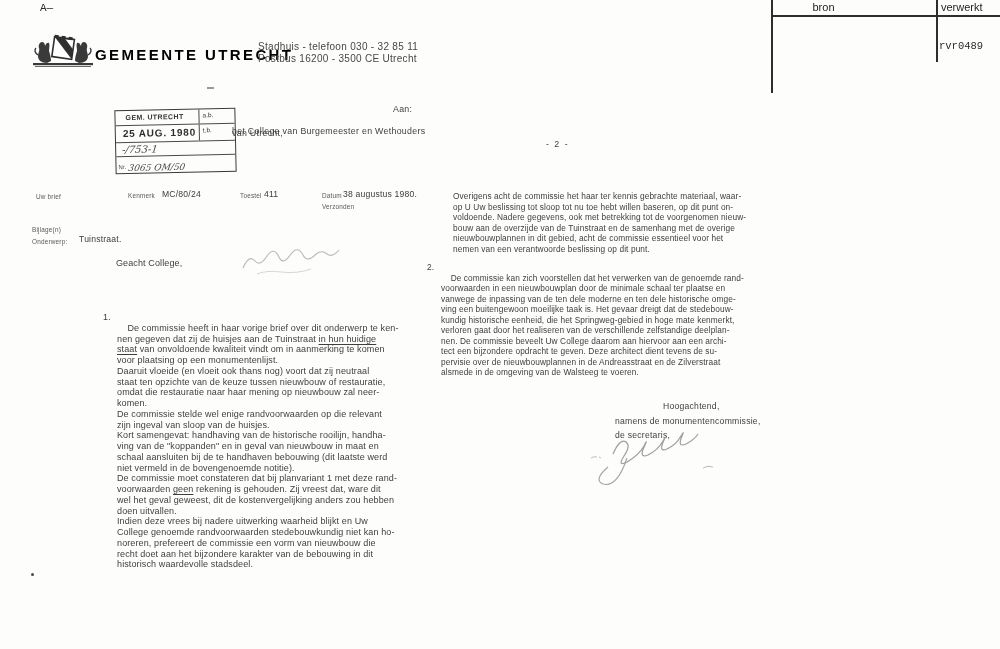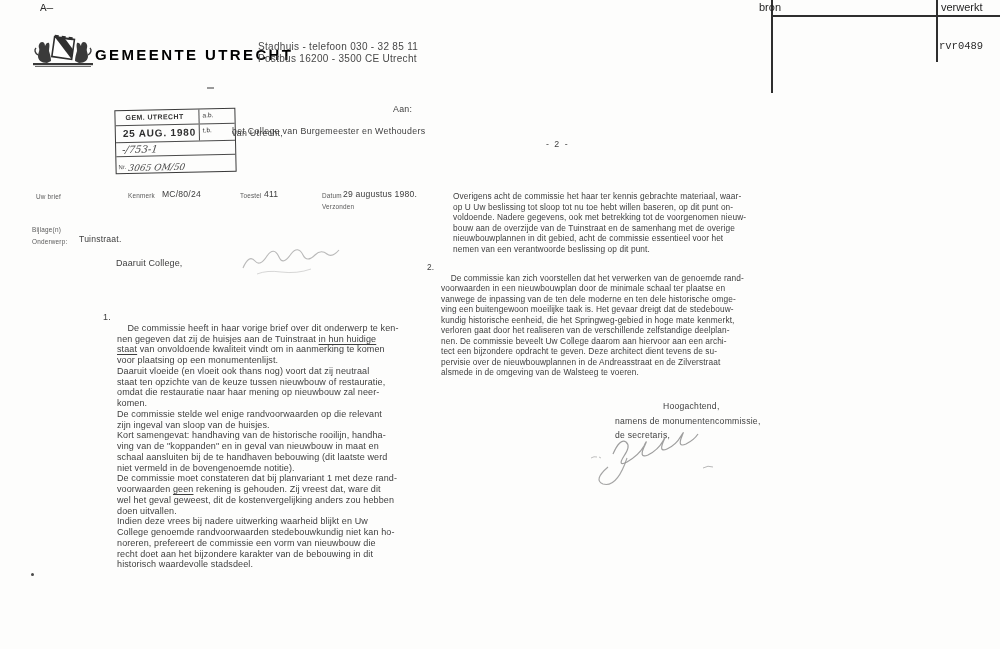--- a/index.html
+++ b/index.html
@@ -18,21 +18,21 @@
   .corner-mark { left:40px; top:2px; font-size:11px; }
 
   
   .logo { left:31px; top:33px; }
   .orgname { left:95px; top:46px; font-size:15px; font-weight:600; letter-spacing:2.4px; color:#000000; }
   .lh-addr { left:258px; top:41px; font-size:10px; line-height:11.5px; letter-spacing:0.3px; color:#474747; }
 
   
   .rt-line { background:#2e2e2e; }
   .rt-h { font-size:11px; color:#1f1f1f; }
-  .rt-col1h { left:759px; top:1px; width:165px; text-align:left; }
+  .rt-col1h { left:741px; top:1px; width:165px; text-align:center; }
   .rt-col2h { left:941px; top:1px; }
   .rt-v1 { left:773px; top:22px; font-size:10.5px; line-height:15.5px; }
   .rt-v2 { left:939px; top:40px; font-size:10.5px; }
 
   
   .stamp {
     left:115px; top:109px; width:121px; height:64px;
     border:1.5px solid #3a3a3a; transform:rotate(-1.2deg);
     color:#333; box-sizing:border-box;
   }
@@ -125,34 +125,34 @@
   <div class="abs aan">Aan:</div>
   <div class="abs addr1">het College van Burgemeester en Wethouders</div>
   <div class="abs addr2">van Utrecht,</div>
 
   <div class="abs lbl" style="left:36px;top:193px;">Uw brief</div>
   <div class="abs lbl" style="left:128px;top:192px;">Kenmerk</div>
   <div class="abs val" style="left:154px;top:189px;padding-left:8px;">MC/80/24</div>
   <div class="abs lbl" style="left:240px;top:192px;">Toestel</div>
   <div class="abs val" style="left:264px;top:189px;">411</div>
   <div class="abs lbl" style="left:322px;top:192px;">Datum</div>
-  <div class="abs val" style="left:343px;top:189px;">29 augustus 1980.</div>
+  <div class="abs val" style="left:343px;top:189px;">38 augustus 1980.</div>
   <div class="abs lbl" style="left:322px;top:203px;">Verzonden</div>
   <div class="abs lbl" style="left:32px;top:226px;">Bijlage(n)</div>
   <div class="abs lbl" style="left:32px;top:238px;">Onderwerp:</div>
   <div class="abs val" style="left:79px;top:234px;">Tuinstraat.</div>
 
   <div class="abs" style="left:237px;top:248px;">
     <svg width="120" height="32" viewBox="0 0 120 32">
       <path d="M6,20 q6,-14 12,-7 q5,6 12,-5 q7,-10 12,1 q4,9 12,-3 q7,-9 12,1 q4,8 12,0 q6,-6 12,-1 q5,4 12,-4" fill="none" stroke="#a2a2a2" stroke-width="1.1" opacity="0.75"></path>
       <path d="M20,26 q10,-4 24,-2 q16,2 30,-3" fill="none" stroke="#b5b5b5" stroke-width="0.9" opacity="0.6"></path>
     </svg>
   </div>
 
-  <div class="abs bodytxt" style="left:116px;top:258px;">Daaruit College,</div>
+  <div class="abs bodytxt" style="left:116px;top:258px;">Geacht College,</div>
   <div class="abs bodytxt pre" style="left:117px;top:312px;">
     <span class="itemnum">1.</span><span>De commissie heeft in haar vorige brief over dit onderwerp te ken-
 nen gegeven dat zij de huisjes aan de Tuinstraat </span><span class="u">in hun huidige
 staat</span><span> van onvoldoende kwaliteit vindt om in aanmerking te komen
 voor plaatsing op een monumentenlijst.
 Daaruit vloeide (en vloeit ook thans nog) voort dat zij neutraal
 staat ten opzichte van de keuze tussen nieuwbouw of restauratie,
 omdat die restauratie naar haar mening op nieuwbouw zal neer-
 komen.
 De commissie stelde wel enige randvoorwaarden op die relevant

